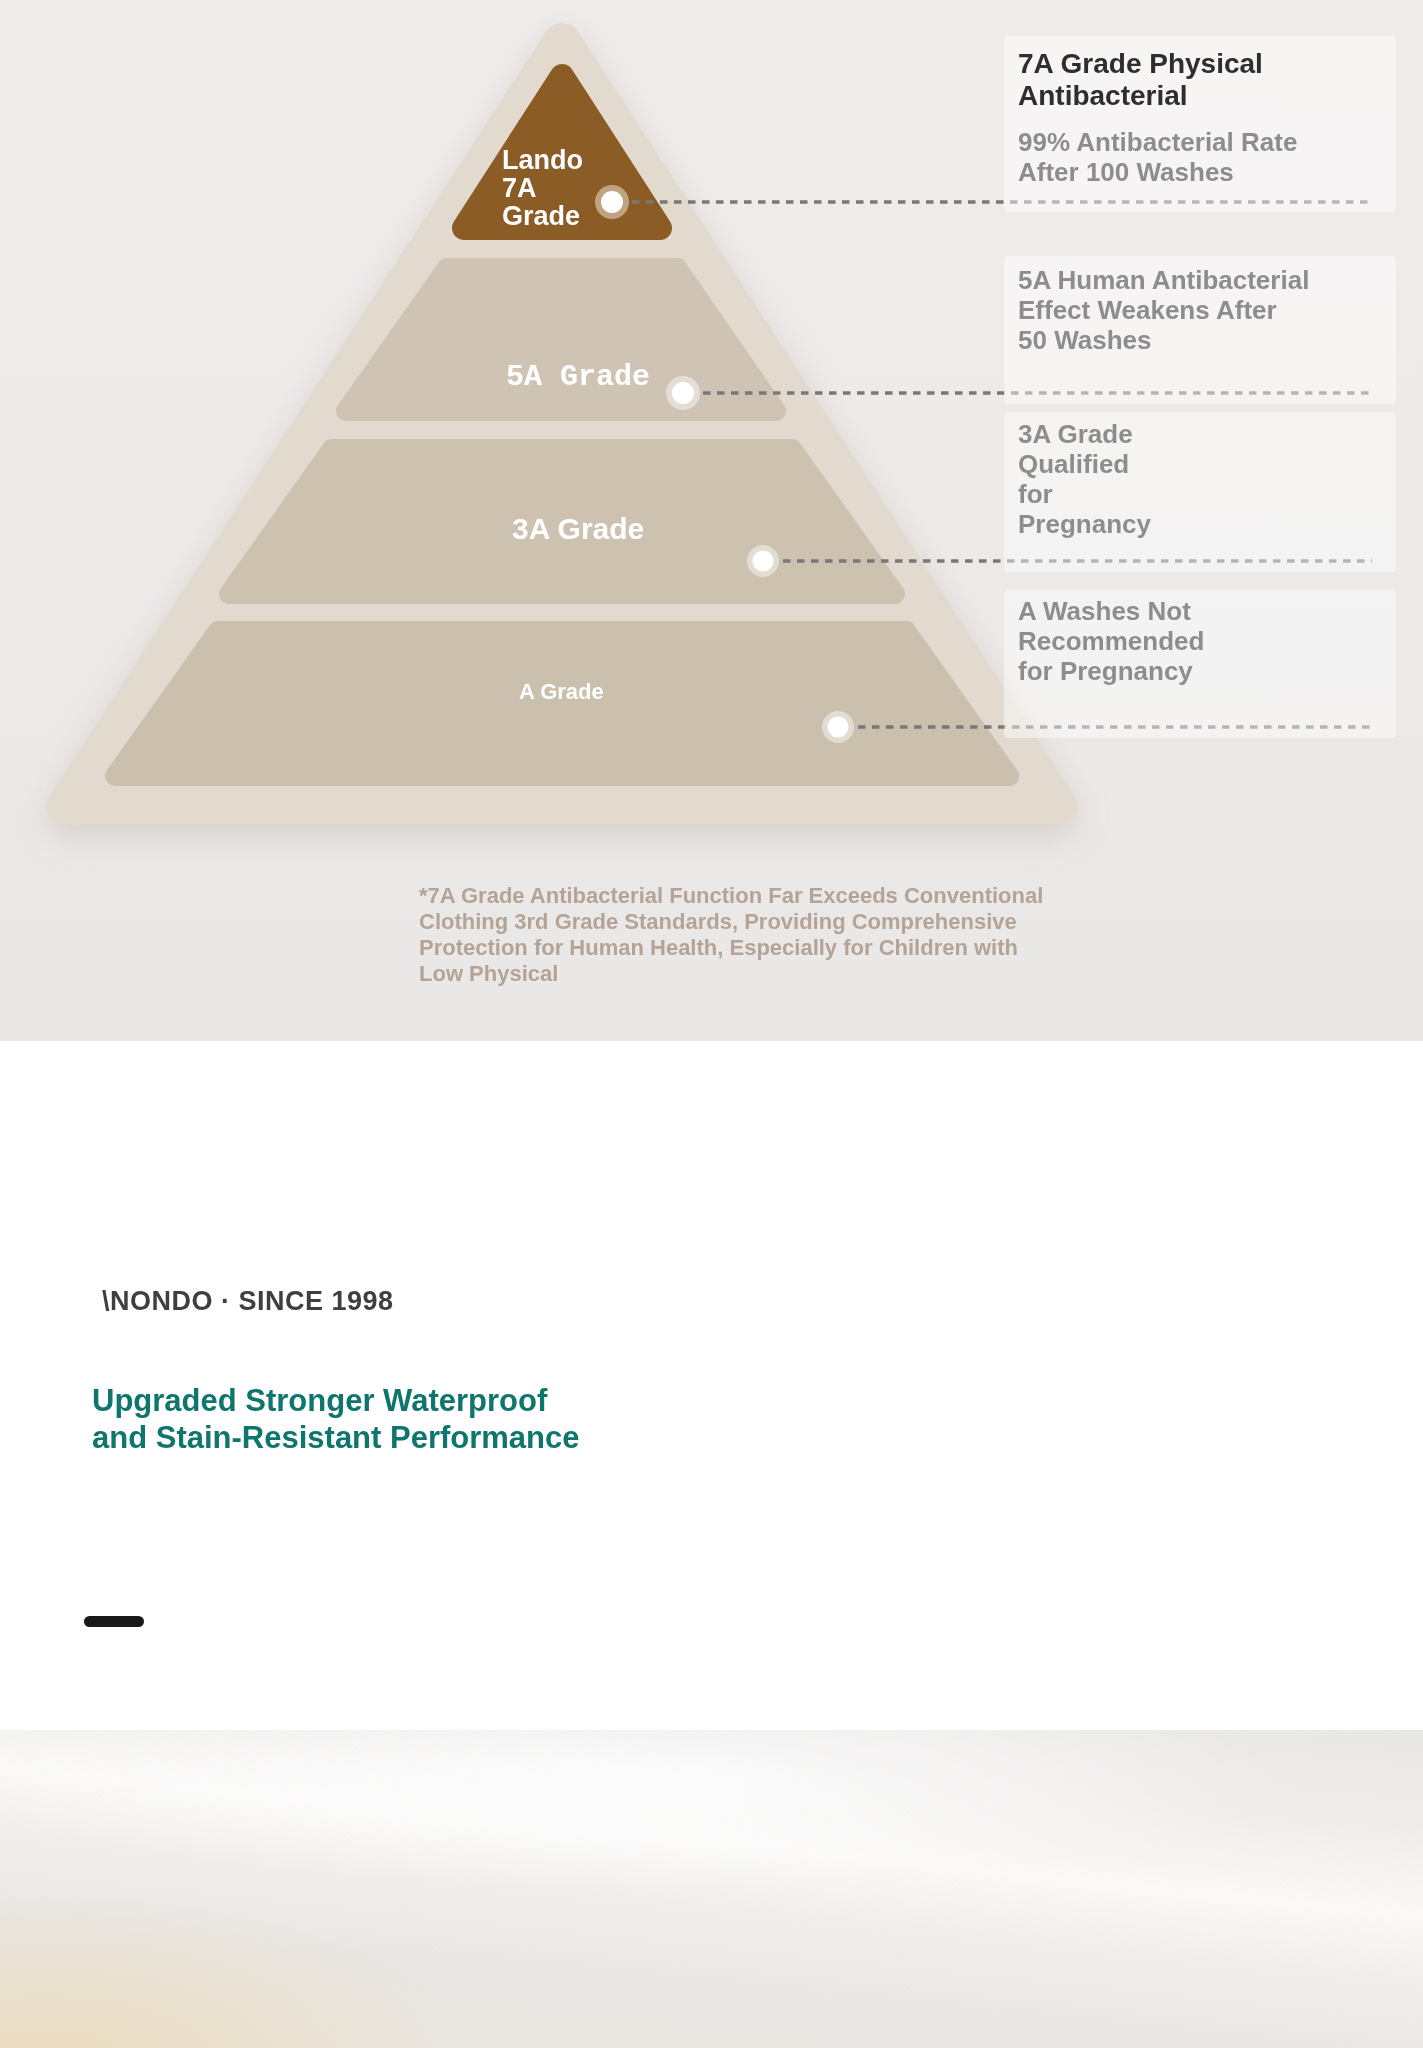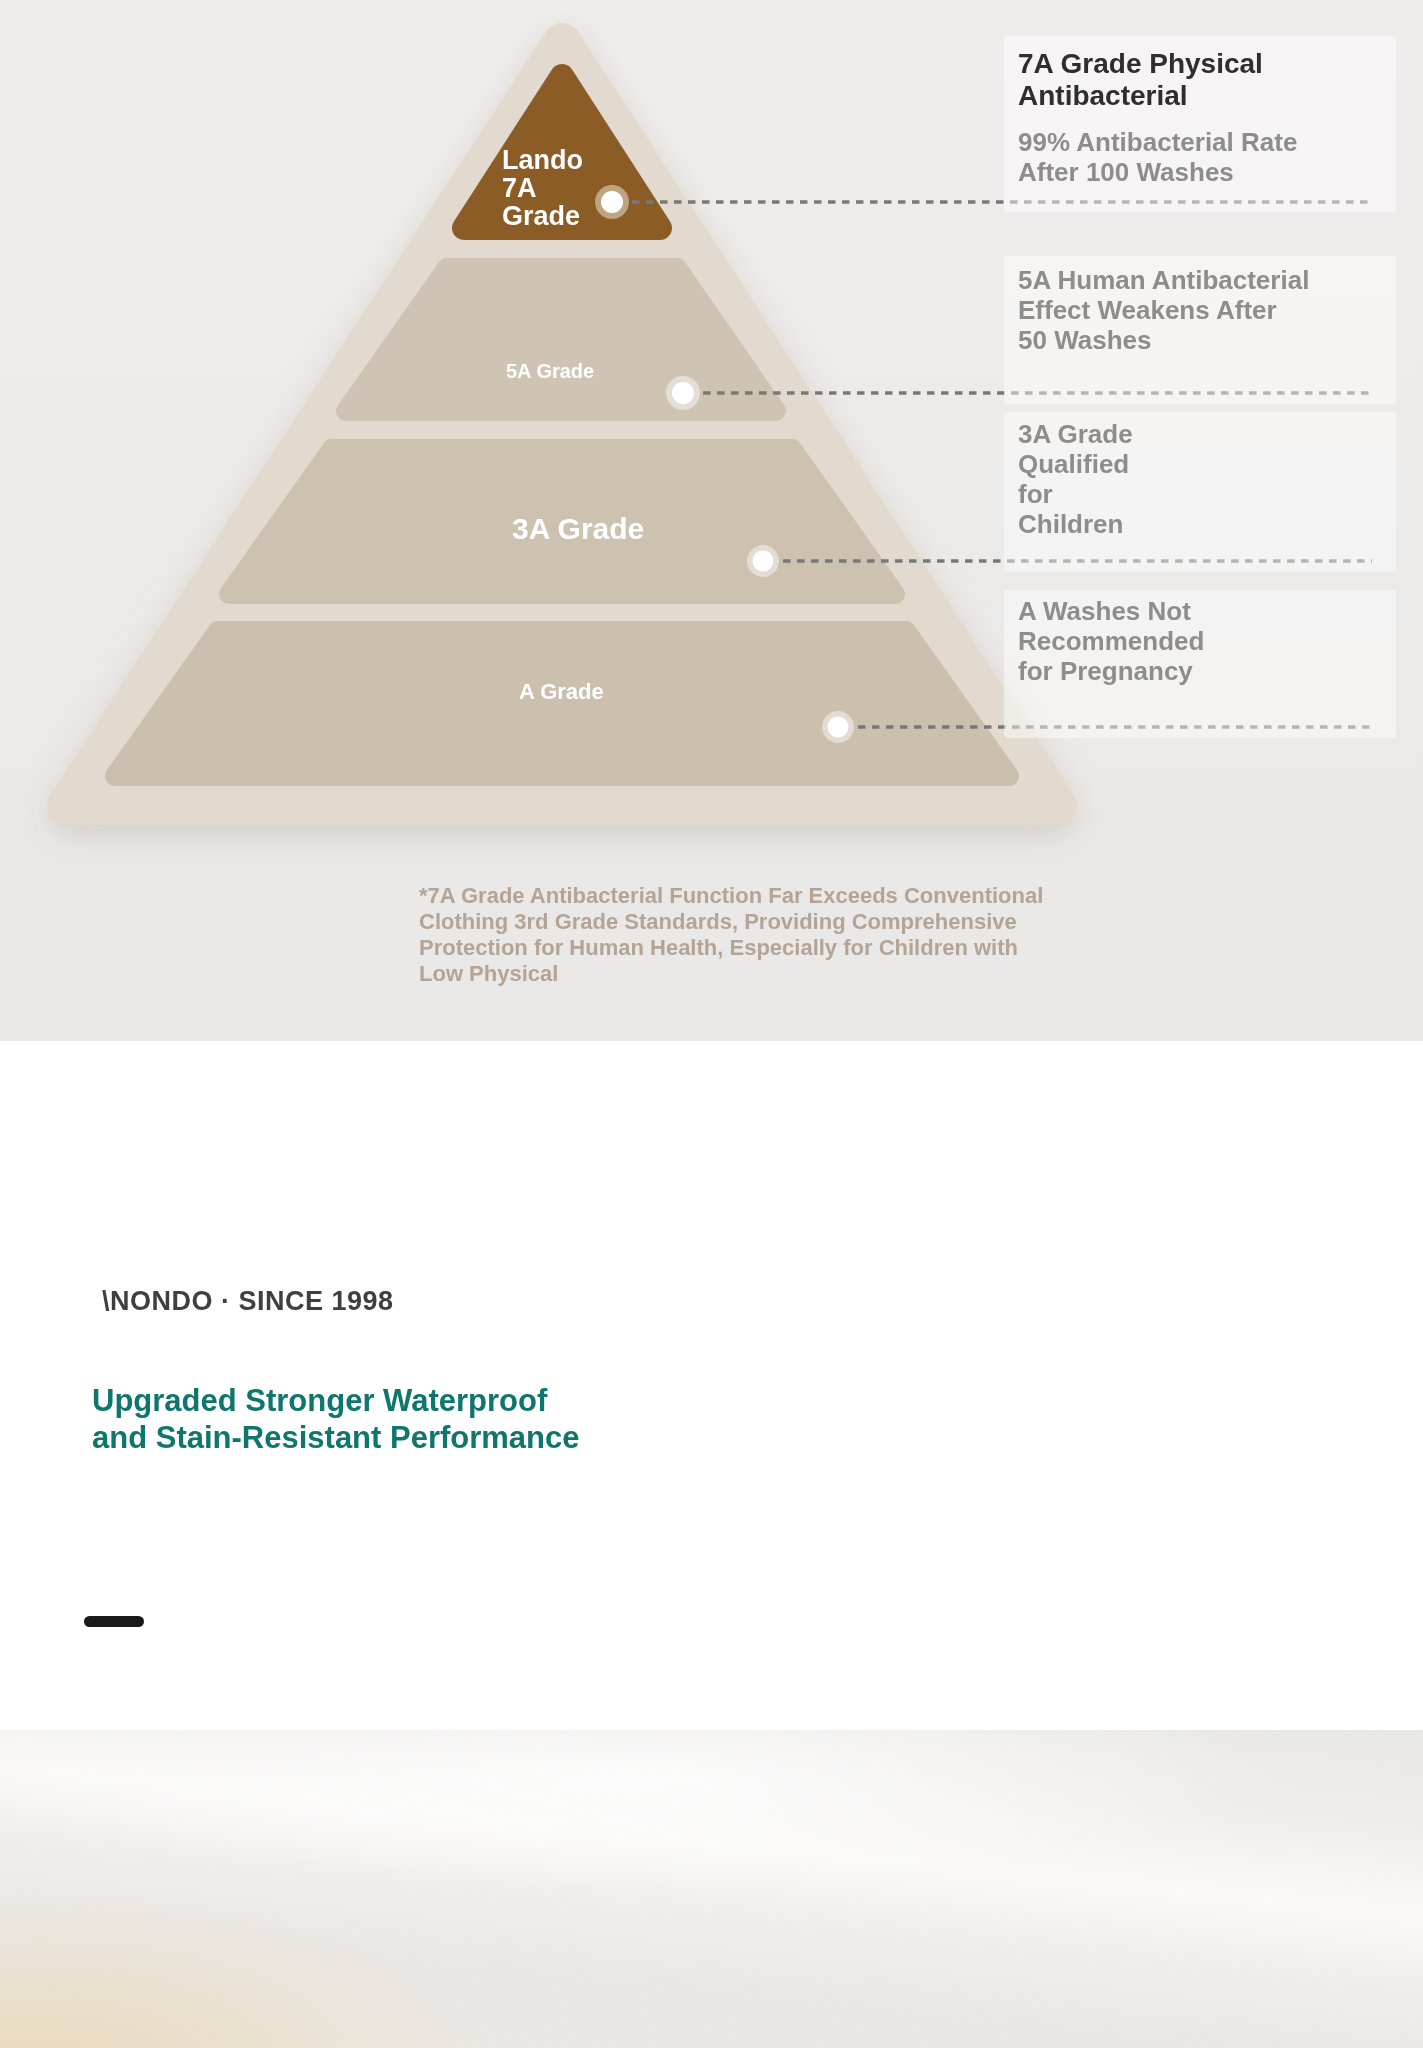--- a/index.html
+++ b/index.html
@@ -6,21 +6,21 @@
   .page{position:relative;width:1423px;height:2048px;overflow:hidden;
         font-family:"Liberation Sans",sans-serif;background:#ffffff;}
 
   
   .top-section{position:absolute;left:0;top:0;width:1423px;height:1041px;
                background:linear-gradient(180deg,#efedec 0%,#eceae9 60%,#eae8e6 100%);}
   svg.pyramid{position:absolute;left:0;top:0;display:block;}
 
   .tier-label{position:absolute;color:#ffffff;font-weight:700;white-space:nowrap;}
   .label-7a{left:502px;top:146px;font-size:27px;line-height:1.04;}
-  .label-5a{left:506px;top:360px;font-size:20px;}
+  .label-5a{left:506px;top:360px;font-size:30px;font-family:Liberation Mono, monospace;}
   .label-3a{left:512px;top:512px;font-size:30px;}
   .label-a {left:519px;top:679px;font-size:22px;}
 
   .panel{position:absolute;left:1004px;width:392px;background:rgba(255,255,255,0.45);
          border-radius:4px;}
   .panel-0{top:36px;height:176px;}
   .panel-1{top:256px;height:148px;}
   .panel-2{top:412px;height:160px;}
   .panel-3{top:590px;height:148px;}
 
@@ -121,21 +121,21 @@
     </div>
     <div class="ann ann-1">
       <div class="d">5A Human Antibacterial</div>
       <div class="d">Effect Weakens After</div>
       <div class="d">50 Washes</div>
     </div>
     <div class="ann ann-2">
       <div class="d">3A Grade</div>
       <div class="d">Qualified</div>
       <div class="d">for</div>
-      <div class="d">Children</div>
+      <div class="d">Pregnancy</div>
     </div>
     <div class="ann ann-3">
       <div class="d">A Washes Not</div>
       <div class="d">Recommended</div>
       <div class="d">for Pregnancy</div>
     </div>
 
     <div class="footnote">
       <div>*7A Grade Antibacterial Function Far Exceeds Conventional</div>
       <div>Clothing 3rd Grade Standards, Providing Comprehensive</div>

